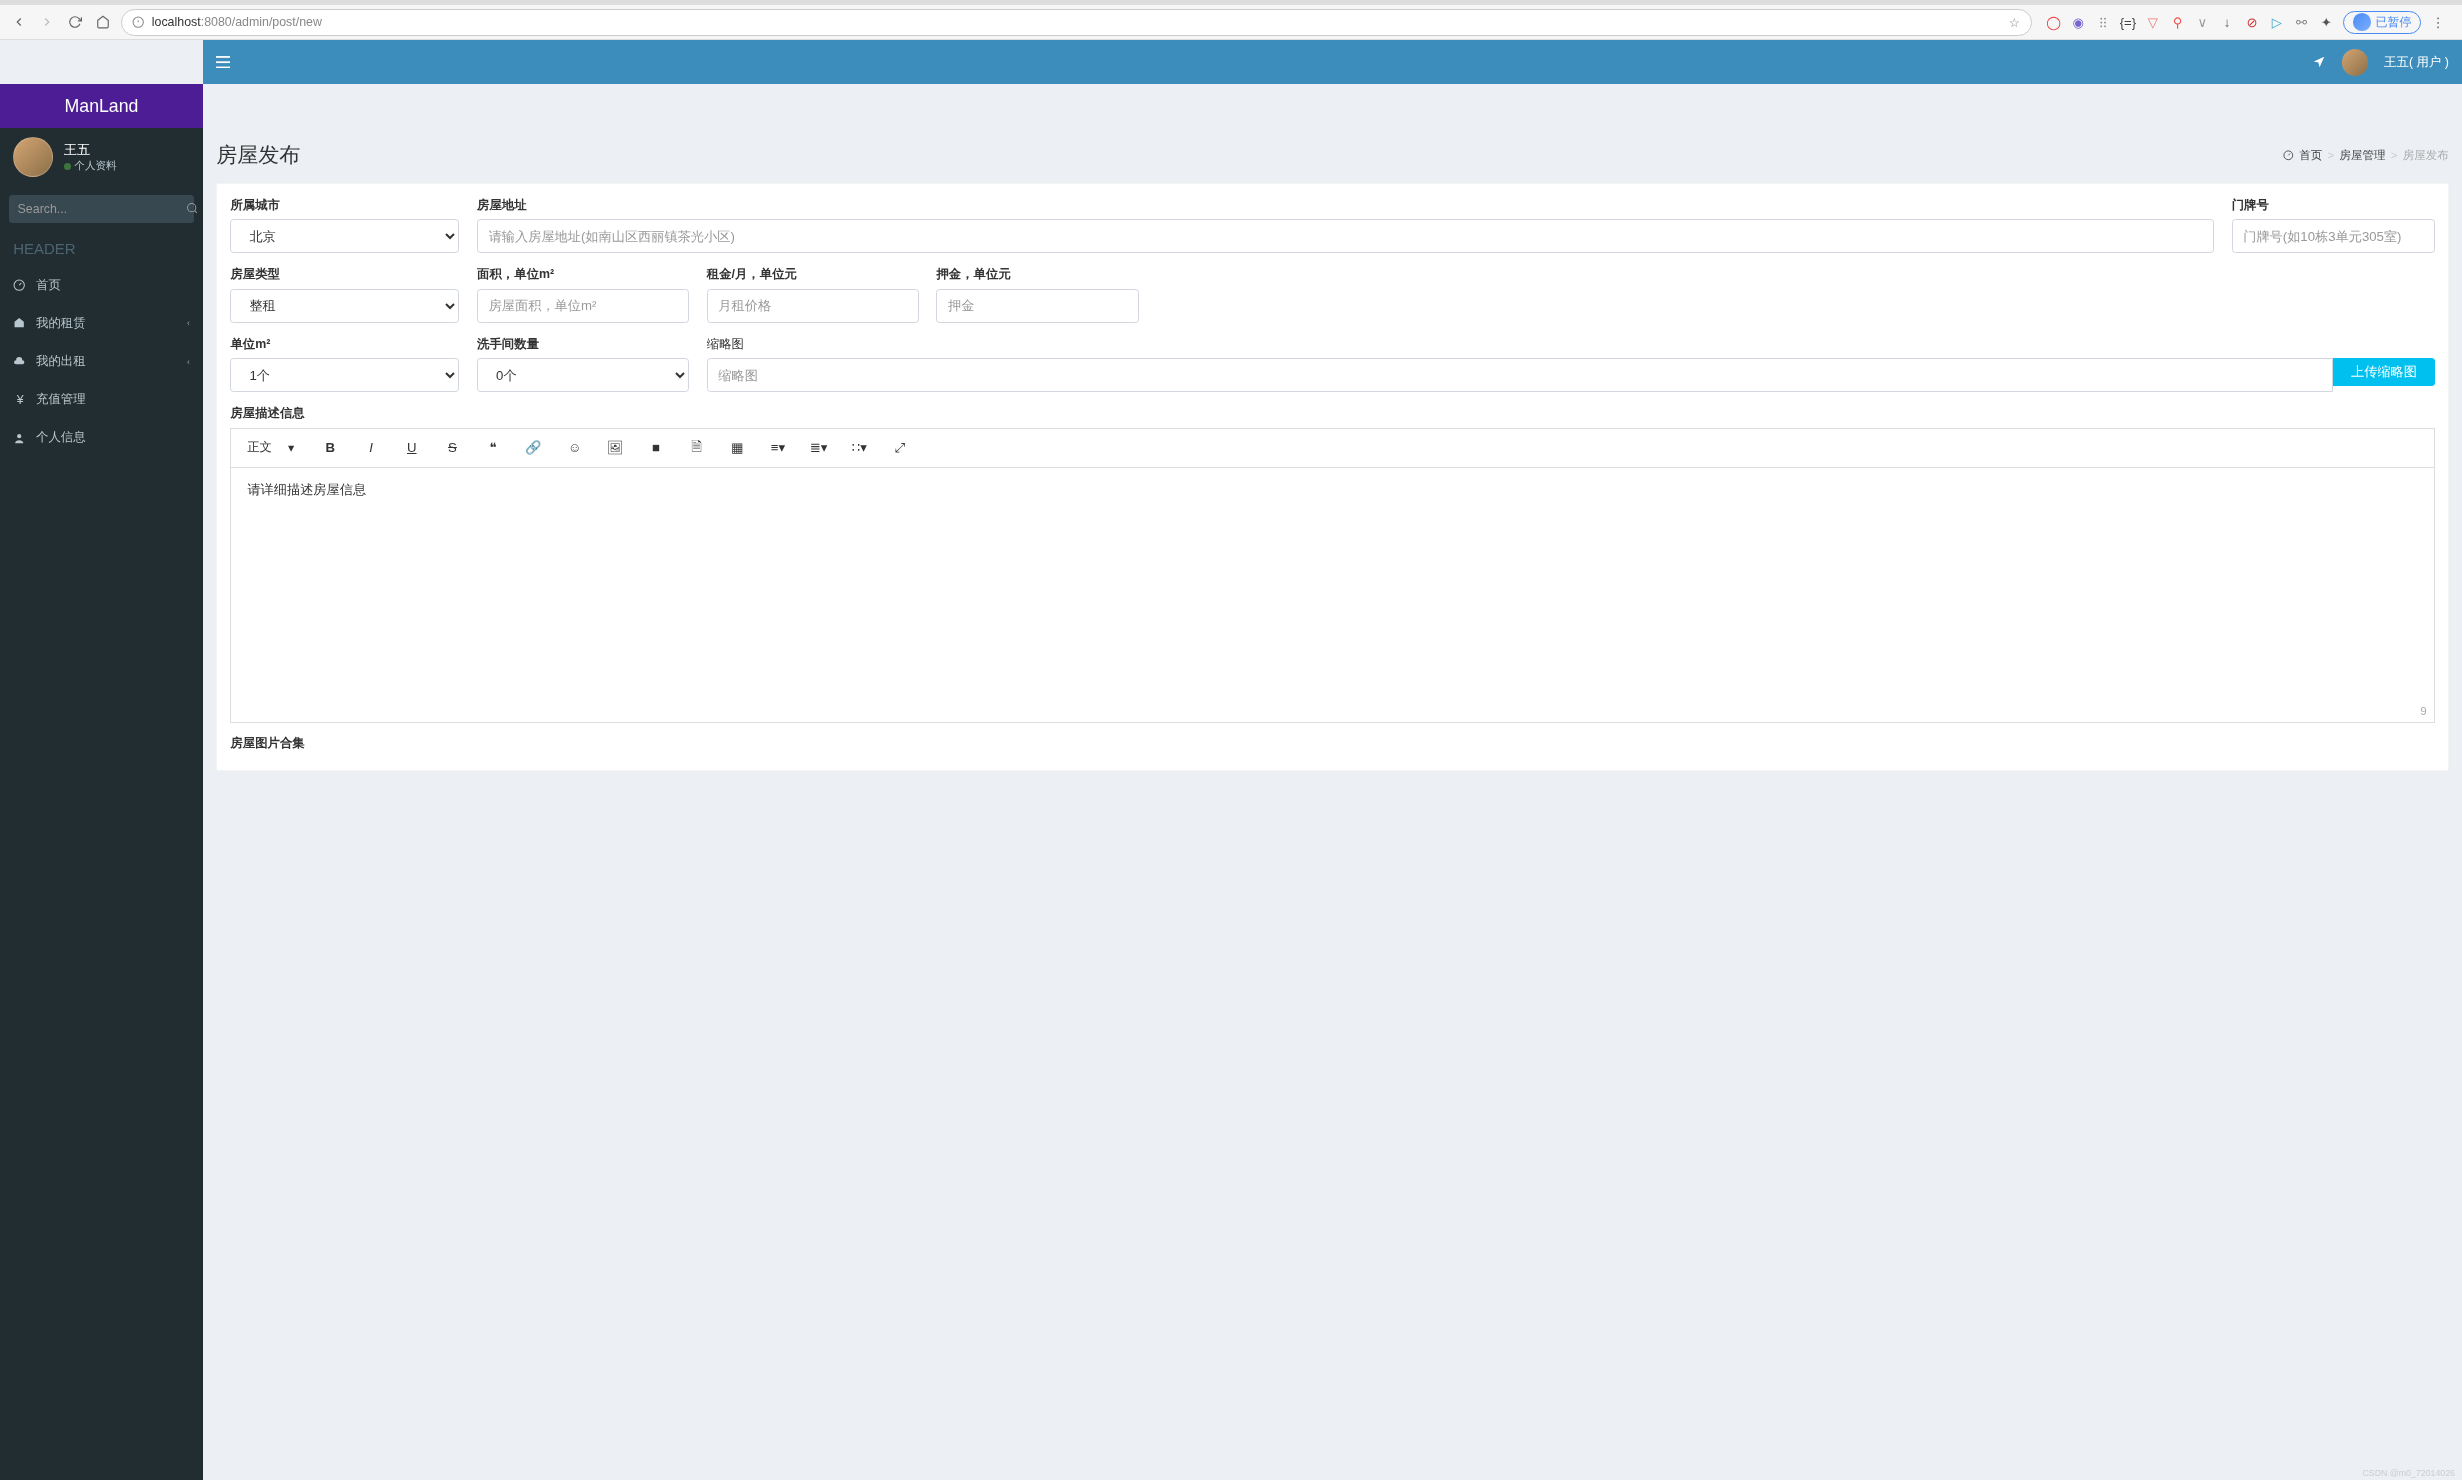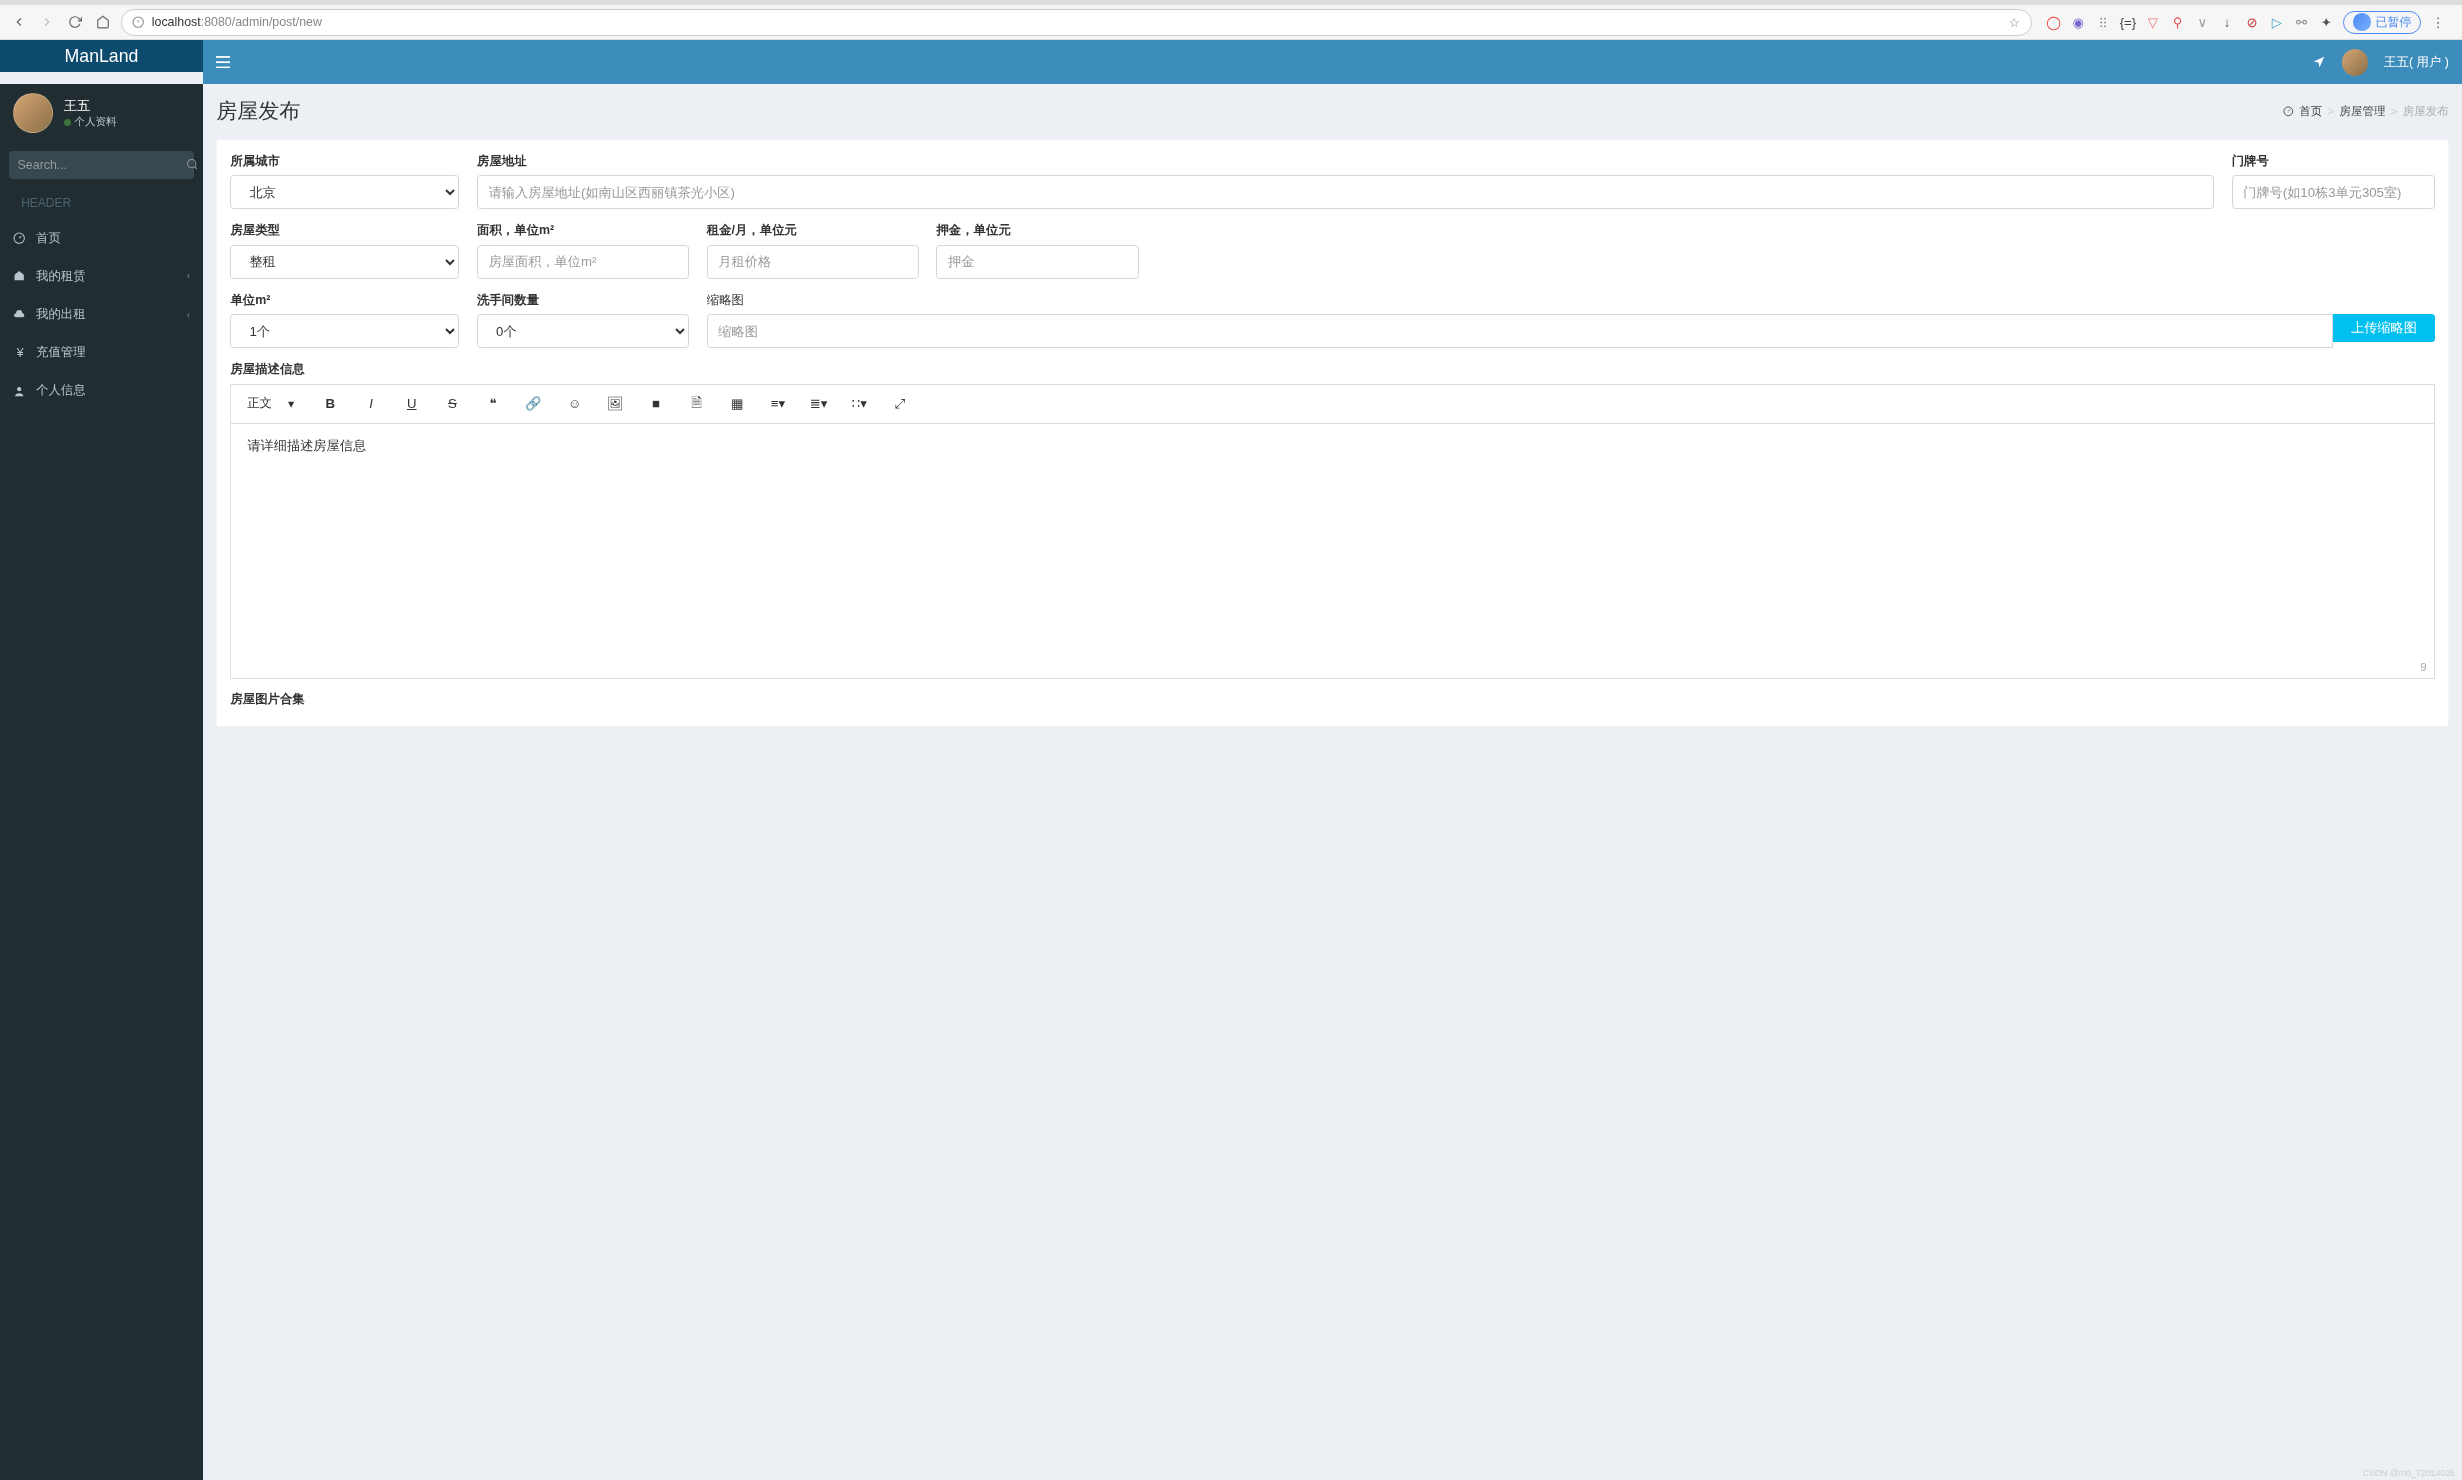--- a/index.html
+++ b/index.html
@@ -15,40 +15,40 @@
     .address-bar .url-prefix { color: #333; }
     .address-bar .url-path { color: #888; }
     .ext-icons { display:flex; gap:8.8px; align-items:center; padding:0 7px;}
     .ext-icon { width:16px; height:16px; display:flex; align-items:center; justify-content:center; font-size:13.2px;}
     .pause-badge { border:0.9px solid #4a8af4; color:#4a8af4; border-radius:12.4px; padding:1.8px 8.8px; font-size:12px; display:flex; align-items:center; gap:5px;}
     .avatar-mini { width:17.7px; height:17.7px; border-radius:50%; background: linear-gradient(135deg,#4a8af4,#7ab0ff); }
 
     
     .app { display: flex; height: calc(100vh - 39px); }
     .sidebar { width: 203px; background: #222d32; color: #b8c7ce; display: flex; flex-direction: column; }
-    .logo-bar { background: #0c4a6e; height: 32px; display:flex; align-items:center; justify-content:center; color:#fff; font-size:17.7px; font-weight:300;}
+    .logo-bar { background: #4c1d95; height: 44px; display:flex; align-items:center; justify-content:center; color:#fff; font-size:17.7px; font-weight:300;margin-top:44px;}
     .header-bar { background: #3c8dbc; height: 44px; display:flex; align-items:center; justify-content:space-between; color:#ffffff; padding:0 13.2px;}
     .hamburger { width:16px; cursor:pointer;}
     .header-right { display:flex; align-items:center; gap:16px;}
     .header-avatar { width:26.5px; height:26.5px; border-radius:50%; background: linear-gradient(135deg,#d4a574,#8b6f47);}
 
     .user-panel { padding: 8.8px 8.8px 8.8px 13.2px; display:flex; align-items:center; gap:10.6px;}
     .user-avatar { width:40px; height:40px; border-radius:50%; background: linear-gradient(135deg,#d4a574,#8b6f47); border:1.8px solid rgba(255,255,255,0.2);}
     .user-info { display:flex; flex-direction:column;}
     .user-name { color:#fff; font-size:13.2px;}
     .user-sub { font-size:10.6px; display:flex; align-items:center; gap:3.5px;}
     .status-dot { width:7px; height:7px; border-radius:50%; background:#3c763d; display:inline-block;}
 
     .search-form { padding: 8.8px 8.8px;}
     .search-wrap { display:flex; background:#374850; border-radius:3.5px; }
     .search-input { flex:1; background:transparent; border:0; padding:7px 8.8px; color:#ccc; outline:none; font-size:12.4px;}
     .search-input::placeholder { color:#999;}
     .search-btn { width:32px; background:transparent; border:0; color:#999;}
 
-    .nav-header { color:#4b646f; padding:8.8px 13.2px; font-size:12px;margin-left:8px;}
+    .nav-header { color:#4b646f; padding:8.8px 13.2px; font-size:15px;}
     .nav-item { display:flex; align-items:center; padding:10.6px 13.2px; color:#b8c7ce; gap:8.8px; cursor:pointer;}
     .nav-item .icon { width:14px; text-align:center;}
     .nav-item .chev { margin-left:auto; font-size:8.8px; color:#8aa4af;}
 
     .content-wrapper { flex:1; display:flex; flex-direction:column; overflow:auto;}
     .content-header { display:flex; align-items:center; justify-content:space-between; padding:13.2px 13.2px 0;}
     .content-header h1 { font-size:21px; font-weight:500; color:#333;}
     .breadcrumb { font-size:11.5px; color:#444; display:flex; align-items:center; gap:5.3px;}
     .breadcrumb .sep { color:#ccc;}
     .breadcrumb .active { color:#aaa;}

